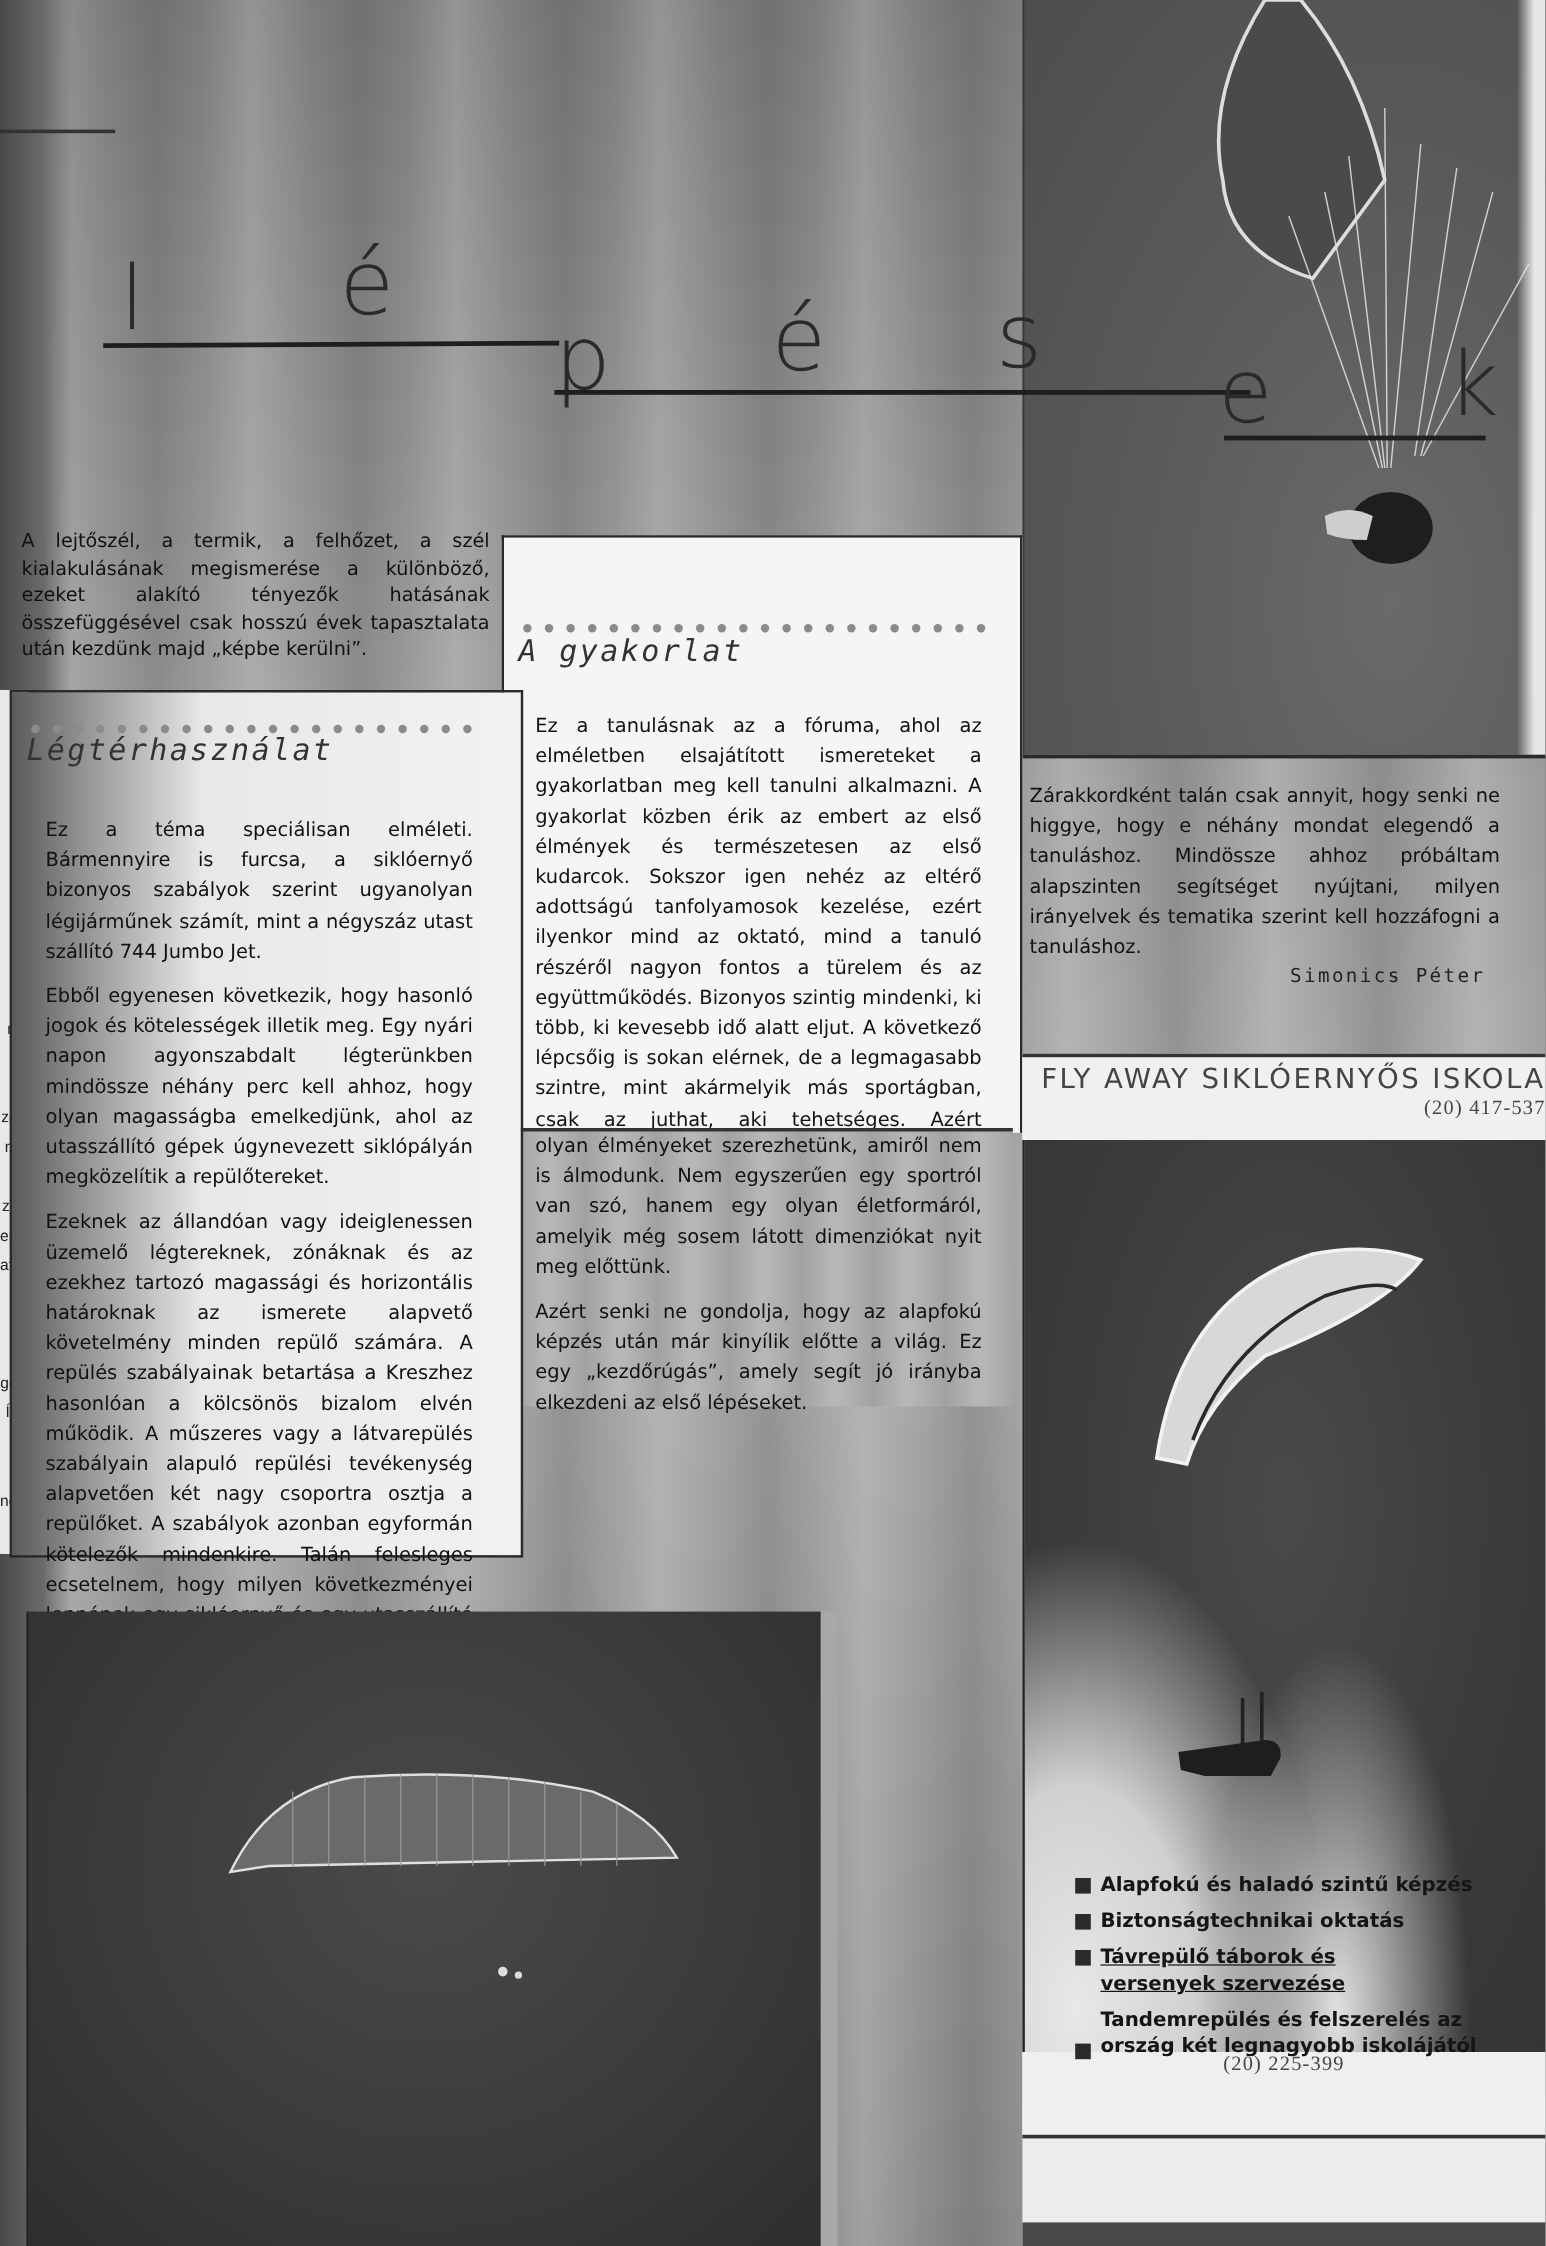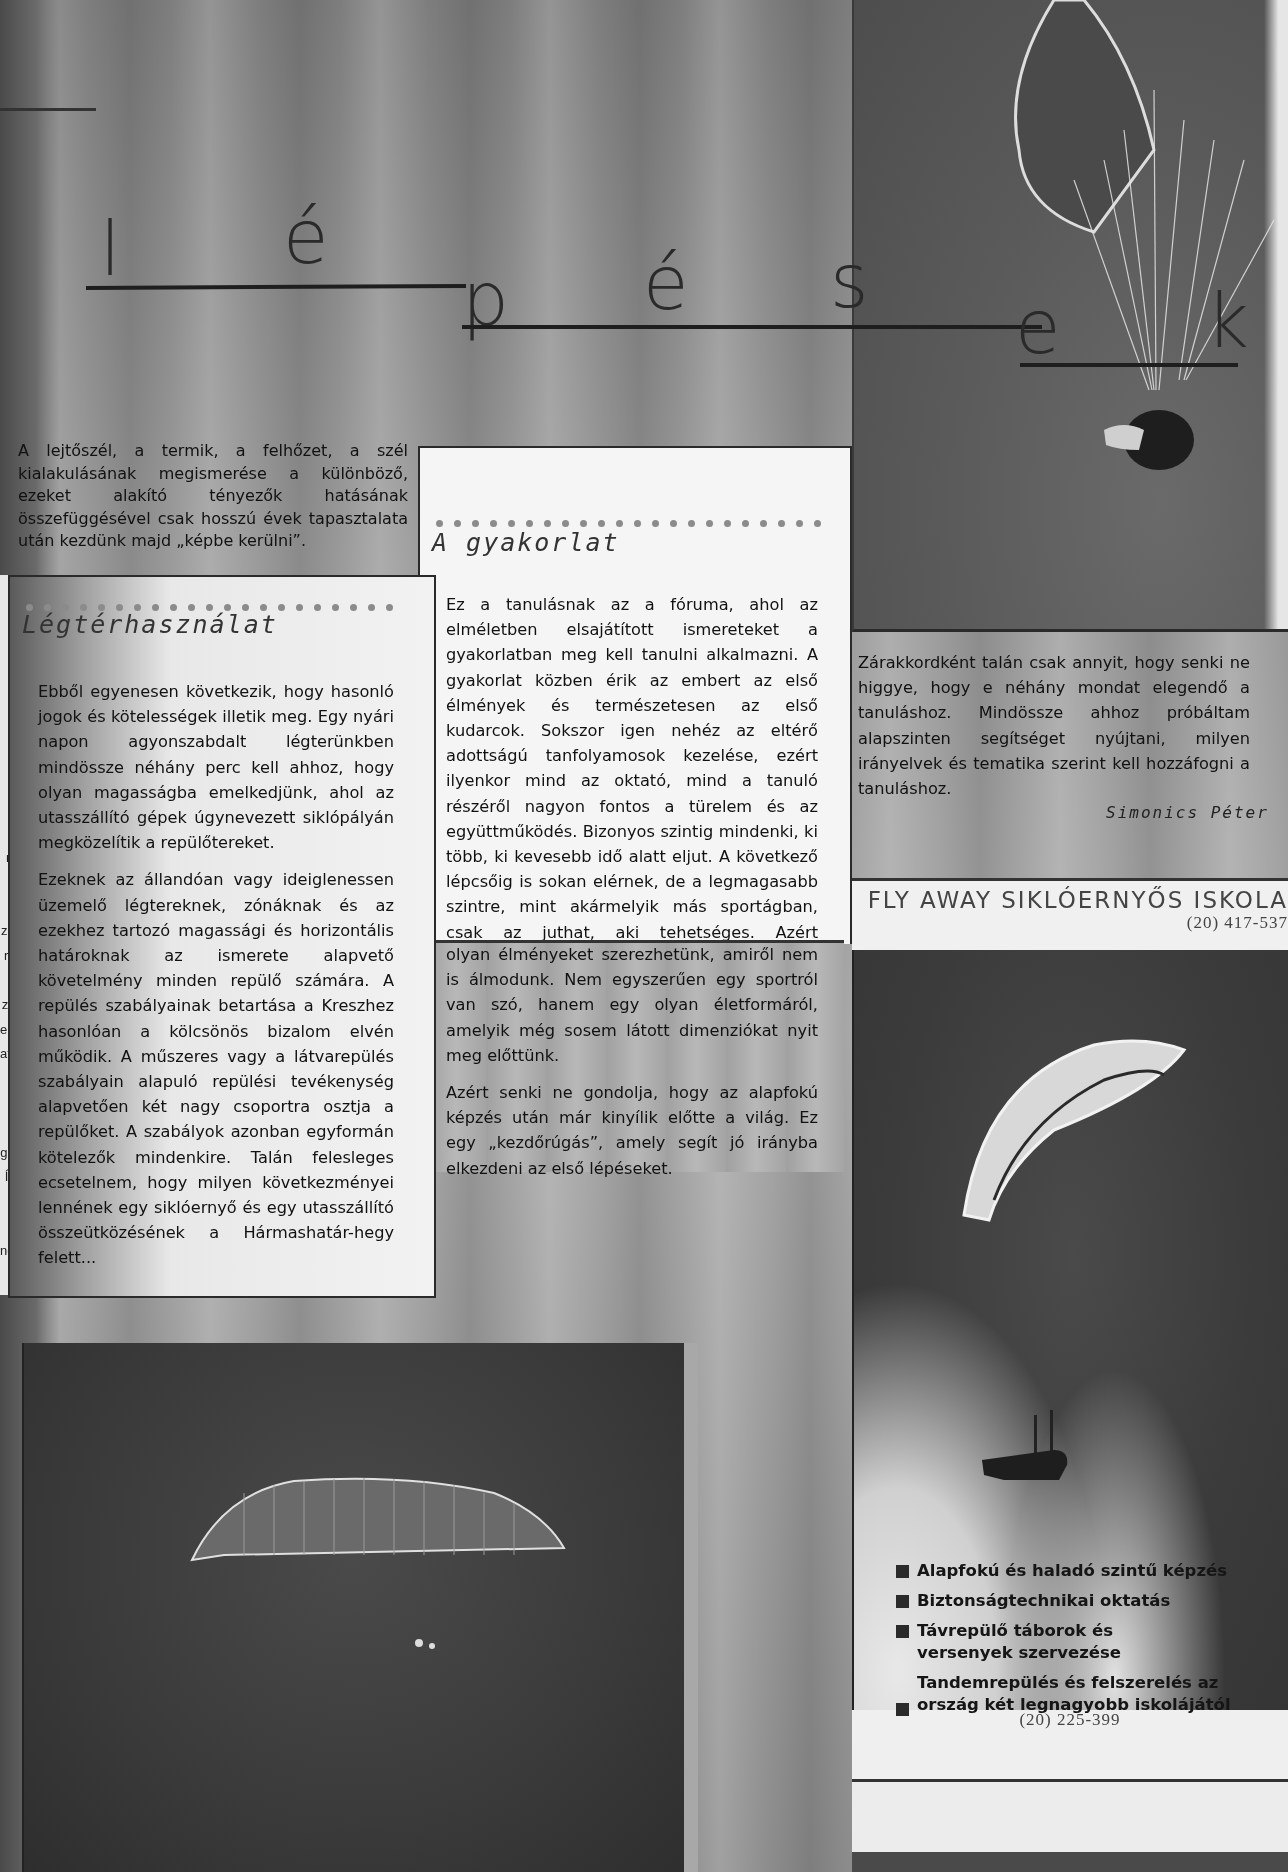--- a/index.html
+++ b/index.html
@@ -81,21 +81,21 @@
   }
   .col-text p { margin: 12px; }
 
   .closing-text {
     position: absolute; left: 858px; top: 650px; width: 392px;
     font-family: "DejaVu Sans", sans-serif; font-size: 16.2px; line-height: 25.2px;
     text-align: justify;
   }
   .author {
     position: absolute; left: 1075px; top: 803px; font-family: "DejaVu Sans Mono", monospace;
-    font-style: italic; font-size: 16px; letter-spacing: 2px; color: #222; margin-left: 31px;
+    font-size: 16px; letter-spacing: 2px; color: #222;
   }
 
   
   .photo-bottom-left {
     position: absolute; left: 22px; top: 1343px; width: 662px; height: 529px;
     background: radial-gradient(ellipse at 50% 40%, #4a4a4a 0%, #3a3a3a 60%, #2e2e2e 100%);
     border-left: 2px solid #222;
   }
   .bottom-light-strip { position: absolute; left: 684px; top: 1343px; width: 14px; height: 529px; background: #a8a8a8; }
 
@@ -255,20 +255,21 @@
     <span></span>
     <span></span>
     <span></span>
     <span></span>
     <span></span>
     <span></span>
     <span></span>
 </div>
 <div class="section-heading" style="left:22px;top:610px;text-align:right;">Légtérhasználat</div>
 <div class="col-text" style="left:26px;top:667px;width:380px;">
+  <p>Ez a téma speciálisan elméleti. Bármennyire is furcsa, a siklóernyő bizonyos szabályok szerint ugyanolyan légijárműnek számít, mint a négyszáz utast szállító 744 Jumbo Jet.</p>
   <p>Ebből egyenesen következik, hogy hasonló jogok és kötelességek illetik meg. Egy nyári napon agyonszabdalt légterünkben mindössze néhány perc kell ahhoz, hogy olyan magasságba emelkedjünk, ahol az utasszállító gépek úgynevezett siklópályán megközelítik a repülőtereket.</p>
   <p>Ezeknek az állandóan vagy ideiglenessen üzemelő légtereknek, zónáknak és az ezekhez tartozó magassági és horizontális határoknak az ismerete alapvető követelmény minden repülő számára. A repülés szabályainak betartása a Kreszhez hasonlóan a kölcsönös bizalom elvén működik. A műszeres vagy a látvarepülés szabályain alapuló repülési tevékenység alapvetően két nagy csoportra osztja a repülőket. A szabályok azonban egyformán kötelezők mindenkire. Talán felesleges ecsetelnem, hogy milyen következményei lennének egy siklóernyő és egy utasszállító összeütközésének a Hármashatár-hegy felett...</p>
 </div>
 
 <div class="closing-text">Zárakkordként talán csak annyit, hogy senki ne higgye, hogy e néhány mondat elegendő a tanuláshoz. Mindössze ahhoz próbáltam alapszinten segítséget nyújtani, milyen irányelvek és tematika szerint kell hozzáfogni a tanuláshoz.</div>
 <div class="author">Simonics Péter</div>
 
 <div class="photo-bottom-left">
   <svg width="662" height="529" viewBox="0 0 662 529">
     <path d="M168 217 Q200 150 270 138 Q380 130 470 150 Q520 170 540 205 L200 212 Z" fill="#6a6a6a" stroke="#e0e0e0" stroke-width="2"></path>
@@ -310,21 +311,21 @@
 </div>
 <div class="ad-bullets" style="left:896px;top:1560px;">
   <div class="ad-bullet">
       <span class="sq"></span>
       <span>Alapfokú és haladó szintű képzés</span>
     </div>
   <div class="ad-bullet">
       <span class="sq"></span>
       <span>Biztonságtechnikai oktatás</span>
     </div>
-  <div class="ad-bullet" style="width:250px;">
+  <div class="ad-bullet" style="width:250px;text-decoration:underline;">
       <span class="sq"></span>
       <span>Távrepülő táborok és versenyek szervezése</span>
     </div>
   <div class="ad-bullet" style="width:370px;align-items:flex-end;">
       <span class="sq"></span>
       <span>Tandemrepülés és felszerelés az ország két legnagyobb iskolájától</span>
     </div>
 </div>
 <div class="ad-footer-strip"></div>
 

